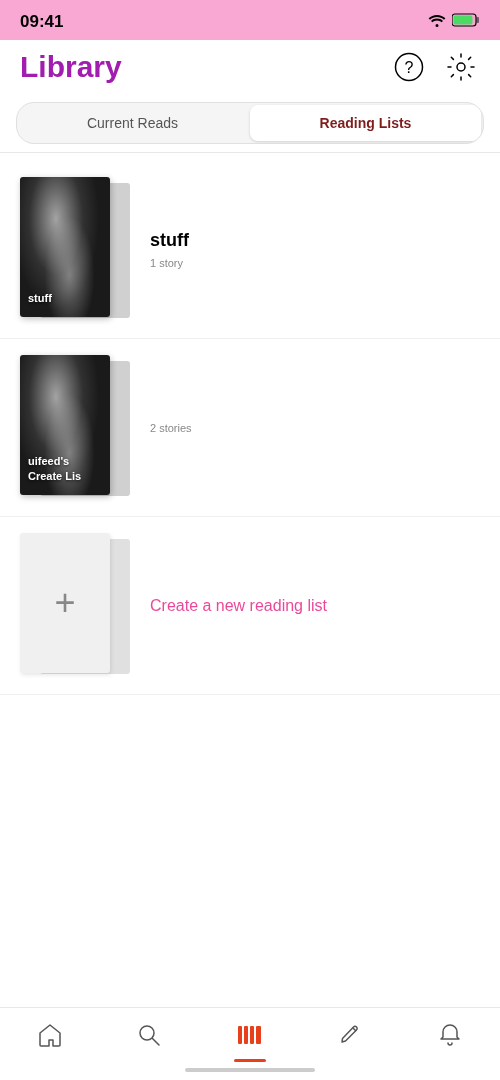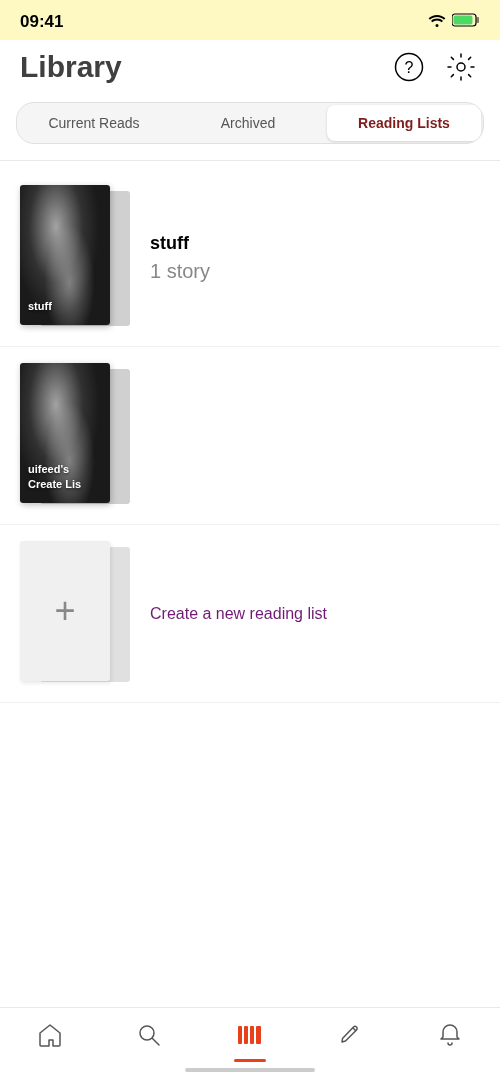--- a/index.html
+++ b/index.html
@@ -12,21 +12,21 @@
       position: relative;
       overflow-x: hidden;
     }
 
     
     .status-bar {
       display: flex;
       justify-content: space-between;
       align-items: center;
       padding: 12px 20px 8px 20px;
-      background: #fef9c3;
+      background: #f9a8d4;
     }
     .status-time {
       font-size: 17px;
       font-weight: 600;
       color: #000;
     }
     .status-icons {
       display: flex;
       align-items: center;
       gap: 6px;
@@ -36,21 +36,21 @@
     .header {
       display: flex;
       justify-content: space-between;
       align-items: center;
       padding: 8px 20px 16px 20px;
       background: #fff;
     }
     .header-title {
       font-size: 30px;
       font-weight: 700;
-      color: #404040;
+      color: #a21caf;
     }
     .header-actions {
       display: flex;
       gap: 14px;
       align-items: center;
     }
     .header-icon-btn {
       background: none;
       border: none;
       cursor: pointer;
@@ -58,21 +58,21 @@
       align-items: center;
       justify-content: center;
       padding: 4px;
     }
 
     
     .tabs-container {
       display: flex;
       border: 1.5px solid #e0e0e0;
       border-radius: 18px;
-      margin: 0 16px 16px 16px;
+      margin: 0 16px 8px 16px;
       overflow: hidden;
       background: #f5f5f5;
     }
     .tab {
       flex: 1;
       padding: 10px 4px;
       text-align: center;
       font-size: 14px;
       font-weight: 500;
       color: #555;
@@ -202,27 +202,27 @@
     .item-info {
       flex: 1;
     }
     .item-title {
       font-size: 18px;
       font-weight: 600;
       color: #000;
       margin-bottom: 6px;
     }
     .item-subtitle {
-      font-size: 20px;
+      font-size: 11px;
       color: #888;
     }
     .create-title {
       font-size: 16px;
       font-weight: 400;
-      color: #701a75;
+      color: #ec4899;
     }
 
     
     .bottom-nav {
       position: fixed;
       bottom: 0;
       left: 0;
       width: 500px;
       background: #fff;
       border-top: 1px solid #e8e8e8;
@@ -303,23 +303,20 @@
         <path d="M15 2v3M15 25v3M2 15h3M25 15h3M5.3 5.3l2.1 2.1M22.6 22.6l2.1 2.1M5.3 24.7l2.1-2.1M22.6 7.4l2.1-2.1" stroke="#000" stroke-width="1.5" stroke-linecap="round"></path>
       </svg>
     </button>
   </div>
 </div>
 
 <div class="tabs-container">
   <button class="tab">
     <span>Current Reads</span>
   </button>
-  <button class="tab">
-    <span>Archived</span>
-  </button>
   <button class="tab active">
     <span>Reading Lists</span>
   </button>
 </div>
 
 <div class="divider"></div>
 
 <div class="content-area">
 
   <div class="list-item">
@@ -340,20 +337,21 @@
   <div class="list-item">
     <div class="book-stack">
       <div class="book-back"></div>
       <div class="book-front">
         <div class="book-cover-image">
           <div class="book-label">uifeed's Create Lis</div>
         </div>
       </div>
     </div>
     <div class="item-info">
+      <div class="item-subtitle">2 stories</div>
     </div>
   </div>
 
   <div class="list-item">
     <div class="create-stack">
       <div class="create-back"></div>
       <div class="create-front">
         <span class="create-plus">+</span>
       </div>
     </div>

